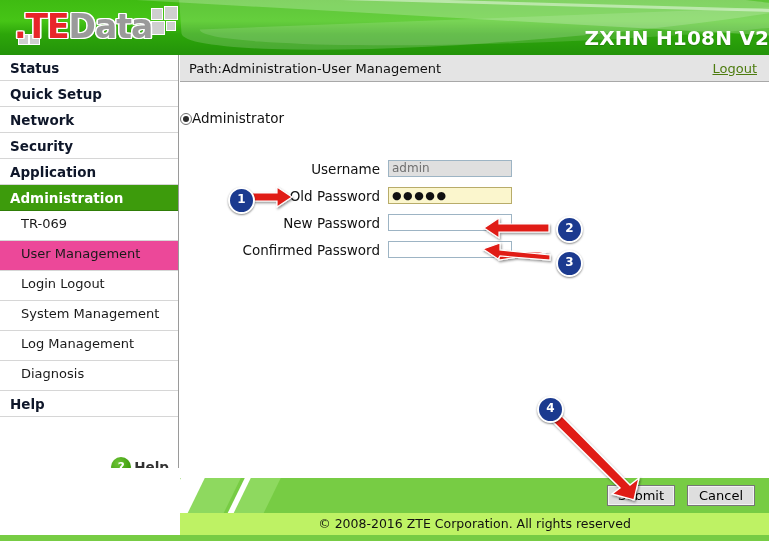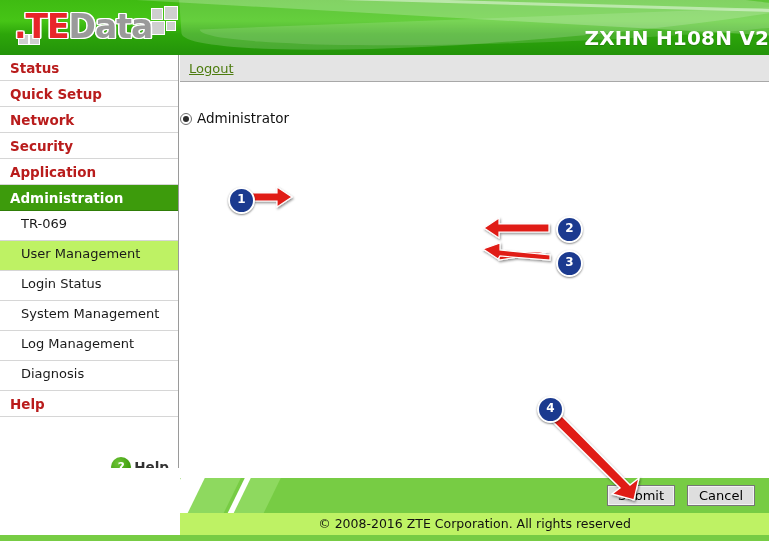--- a/index.html
+++ b/index.html
@@ -63,34 +63,34 @@
   
   .sidebar{
     position:absolute;left:0;top:55px;width:179px;height:413px;
     background:#ffffff;border-right:1px solid #9a9a9a;box-sizing:border-box;
   }
   .nav-item{
     position:relative;box-sizing:border-box;
     border-bottom:1px solid #d6d6d6;
     padding:0 0 0 10px;
     height:26px;line-height:26px;
-    font-size:13.5px;font-weight:bold;color:#b91c1c;
+    font-size:13.5px;font-weight:bold;color:#0f172a;
     background:#ffffff;white-space:nowrap;
   }
   .nav-item.top{height:26px;}
   .nav-item.active{
     background:#3d9b0c;color:#ffffff;border-bottom:1px solid #2f7d08;
   }
   .nav-sub{
     box-sizing:border-box;border-bottom:1px solid #d6d6d6;
     padding:0 0 0 21px;height:30px;line-height:26px;
     font-size:13px;font-weight:normal;color:#1a1a1a;background:#ffffff;
     white-space:nowrap;
   }
-  .nav-sub.selected{background:#bef264;}
+  .nav-sub.selected{background:#ec4899;}
   .help-box{
     box-sizing:border-box;height:70px;background:#ffffff;position:relative;
   }
   .help-widget{
     position:absolute;right:9px;bottom:9px;height:22px;
     display:flex;align-items:center;gap:3px;
   }
   .help-q{
     width:20px;height:20px;border-radius:50%;
     background:radial-gradient(circle at 35% 30%,#6dc436 0%,#3d9b0c 70%,#2e7f08 100%);
@@ -124,21 +124,21 @@
   .radio{
     width:12px;height:12px;border-radius:50%;
     border:1px solid #707070;background:#ffffff;
     display:inline-block;position:relative;box-sizing:border-box;
     vertical-align:-2px;
   }
   .radio::after{
     content:"";position:absolute;left:2px;top:2px;width:6px;height:6px;
     border-radius:50%;background:#2b2b2b;
   }
-  .priv-value{font-size:13.5px;color:#111111;margin-left:5px;}
+  .priv-value{font-size:13.5px;color:#111111;}
 
   .form{position:absolute;left:0;top:74px;width:589px;}
   .frow{display:flex;align-items:center;height:23px;margin-bottom:4px;}
   .flabel{
     width:200px;text-align:right;padding-right:8px;
     font-size:13.5px;color:#111111;white-space:nowrap;
   }
   .finput{
     width:124px;height:17px;box-sizing:border-box;
     border:1px solid #9db4c4;background:#ffffff;
@@ -214,47 +214,66 @@
   <div class="sidebar">
     <div id="nav-list">
         <div class="nav-item top">Status</div>
         <div class="nav-item top">Quick Setup</div>
         <div class="nav-item top">Network</div>
         <div class="nav-item top">Security</div>
         <div class="nav-item top">Application</div>
         <div class="nav-item top active">Administration</div>
         <div class="nav-sub">TR-069</div>
         <div class="nav-sub selected">User Management</div>
-        <div class="nav-sub">Login Status</div>
+        <div class="nav-sub">Login Logout</div>
         <div class="nav-sub">System Management</div>
         <div class="nav-sub">Log Management</div>
         <div class="nav-sub">Diagnosis</div>
         <div class="nav-item top">Help</div>
       </div>
     <div class="help-box">
       <div class="help-widget">
         <div class="help-q">?</div>
         <div class="help-lbl">Help</div>
       </div>
     </div>
   </div>
   <div class="bottomleft"></div>
 
   <div class="pathbar">
+    <div class="path-text">Path:Administration-User Management</div>
     <div class="logout">Logout</div>
   </div>
 
   <div class="content">
 
     <div class="privilege-row">
       <div>
         <span class="radio"></span><span class="priv-value">Administrator</span>
       </div>
     </div>
 
+    <div class="form" id="form-rows">
+        <div class="frow">
+          <div class="flabel">Username</div>
+          <div class="finput disabled">admin</div>
+        </div>
+        <div class="frow">
+          <div class="flabel">Old Password</div>
+          <div class="finput autofill"><span class="dots">●●●●●</span></div>
+        </div>
+        <div class="frow">
+          <div class="flabel">New Password</div>
+          <div class="finput"></div>
+        </div>
+        <div class="frow">
+          <div class="flabel">Confirmed Password</div>
+          <div class="finput"></div>
+        </div>
+      </div>
   </div>
 
   <div class="actionbar">
     <div class="slash s1"></div>
     <div class="slash s2"></div>
     <div class="slash s3"></div>
     <div class="slash s4"></div>
     <div class="btns">
       <div class="btn">Submit</div>
       <div class="btn">Cancel</div>

